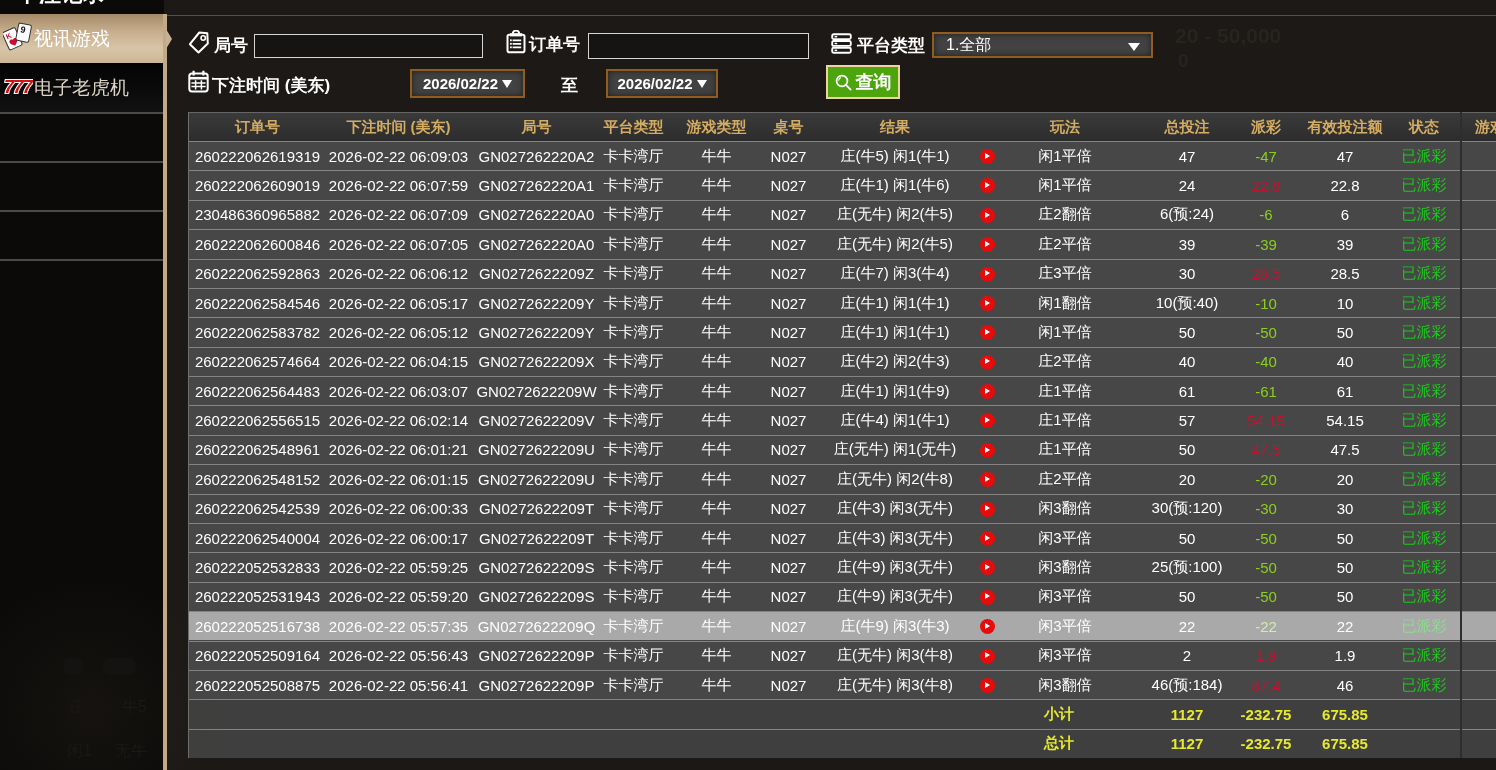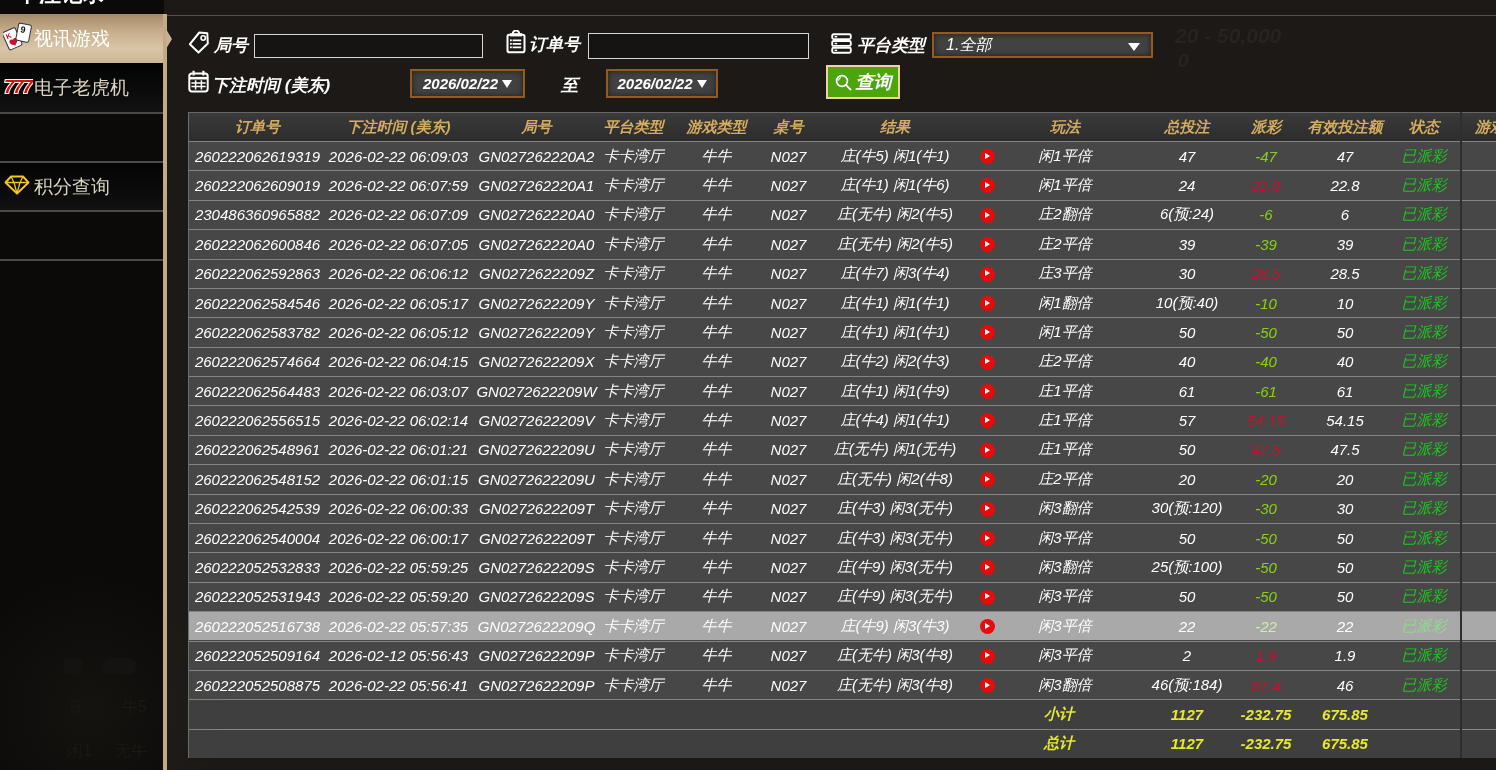--- a/index.html
+++ b/index.html
@@ -12,21 +12,21 @@
 #stripe{position:absolute;left:163px;top:14px;width:4px;height:756px;background:#c3aa87;}
 #title{position:absolute;left:17px;top:-21px;font-size:22px;font-weight:bold;color:#fff;}
 .mi{position:absolute;left:0;width:164px;height:49px;background:linear-gradient(180deg,#040404 0%,#0b0b0b 60%,#121212 100%);}
 .mi .tx{position:absolute;left:34px;top:0;height:100%;display:flex;align-items:center;
  font-size:19px;color:#dcd4c4;white-space:nowrap;}
 .mi .ic{position:absolute;left:3px;top:50%;transform:translateY(-50%);}
 .sep{position:absolute;left:0;width:163px;height:2px;background:#4a4a4a;}
 #arrow{position:absolute;left:166px;top:28.5px;width:0;height:0;
  border-left:6.5px solid #c9b293;border-top:10px solid transparent;border-bottom:10px solid transparent;}
 
-#content{position:absolute;left:167px;top:0;width:1329px;height:658px;background:#1c1916;font-style:italic;}
+#content{position:absolute;left:167px;top:0;width:1329px;height:658px;background:#1c1916;}
 #topline{position:absolute;left:0;top:15px;width:1329px;height:1px;background:#55504a;}
 .ghost{position:absolute;color:#27241f;font-weight:bold;}
 .flabel{position:absolute;font-size:17px;font-weight:bold;color:#fff;white-space:nowrap;}
 .finput{position:absolute;background:#161412;border:1px solid #d6d6d6;}
 .drop{position:absolute;background:#424242;border:2px solid #925c1e;color:#fff;
  display:flex;align-items:center;box-shadow:inset 0 0 6px rgba(0,0,0,.55);}
 .tri{width:0;height:0;border-left:6.5px solid transparent;border-right:6.5px solid transparent;
  border-top:9px solid #fff;}
 #btnq{position:absolute;left:659px;top:65px;width:74px;height:34px;background:#4da50e;
  border:2px solid #f0d3a0;display:flex;align-items:center;justify-content:center;gap:3px;
@@ -425,21 +425,21 @@
           <i></i>
         </span>
         <span class="c " style="left:876.0px">闲3平倍</span>
         <span class="c " style="left:998.0px">22</span>
         <span class="c neg" style="left:1077.0px">-22</span>
         <span class="c " style="left:1156.0px">22</span>
         <span class="c st" style="left:1235.0px">已派彩</span>
       </div>
 <div class="row" style="top:528.5px">
         <span class="c " style="left:68.5px">260222052509164</span>
-        <span class="c " style="left:209.5px">2026-02-12 05:56:43</span>
+        <span class="c " style="left:209.5px">2026-02-22 05:56:43</span>
         <span class="c " style="left:347.5px">GN0272622209P</span>
         <span class="c " style="left:444.5px">卡卡湾厅</span>
         <span class="c " style="left:527.5px">牛牛</span>
         <span class="c " style="left:599.5px">N027</span>
         <span class="c " style="left:706.0px">庄(无牛) 闲3(牛8)</span>
         <span class="pb" style="left:790.5px">
           <i></i>
         </span>
         <span class="c " style="left:876.0px">闲3平倍</span>
         <span class="c " style="left:998.0px">2</span>
@@ -502,27 +502,18 @@
       <span class="tx" style="color:#fff;">视讯游戏</span>
  </div>
  <div class="mi" style="top:63px;">
       <span class="ic"><svg width="30" height="26" viewBox="0 0 30 26">
 <text x="1" y="20" font-size="18.5" font-weight="bold" font-style="italic" fill="#d21212" stroke="#fff" stroke-width="2" paint-order="stroke" font-family="Liberation Sans" letter-spacing="-1">777</text>
         </svg></span>
       <span class="tx">电子老虎机</span>
     </div>
  <div class="sep" style="top:111.5px;"></div>
  <div class="sep" style="top:160.5px;"></div>
- <div class="mi" style="top:162.5px;">
-      <span class="ic"><svg width="28" height="22" viewBox="0 0 28 22">
-<g fill="none" stroke="#f2c71d" stroke-width="1.9" stroke-linejoin="round">
-<path d="M8 2.5 L20 2.5 L25.5 8.5 L14 19.5 L2.5 8.5 Z"></path>
-<path d="M2.5 8.5 h23 M8 2.5 L11 8.5 L14 19.5 L17 8.5 L20 2.5" stroke-width="1.3"></path>
-</g>
-        </svg></span>
-      <span class="tx">积分查询</span>
-    </div>
  <div class="sep" style="top:209.5px;"></div>
  <div class="sep" style="top:258.5px;"></div>
 </div>
 <div id="stripe"></div>
 <div id="arrow"></div>
 <div id="title">下注记录</div>
 
 </body></html>

